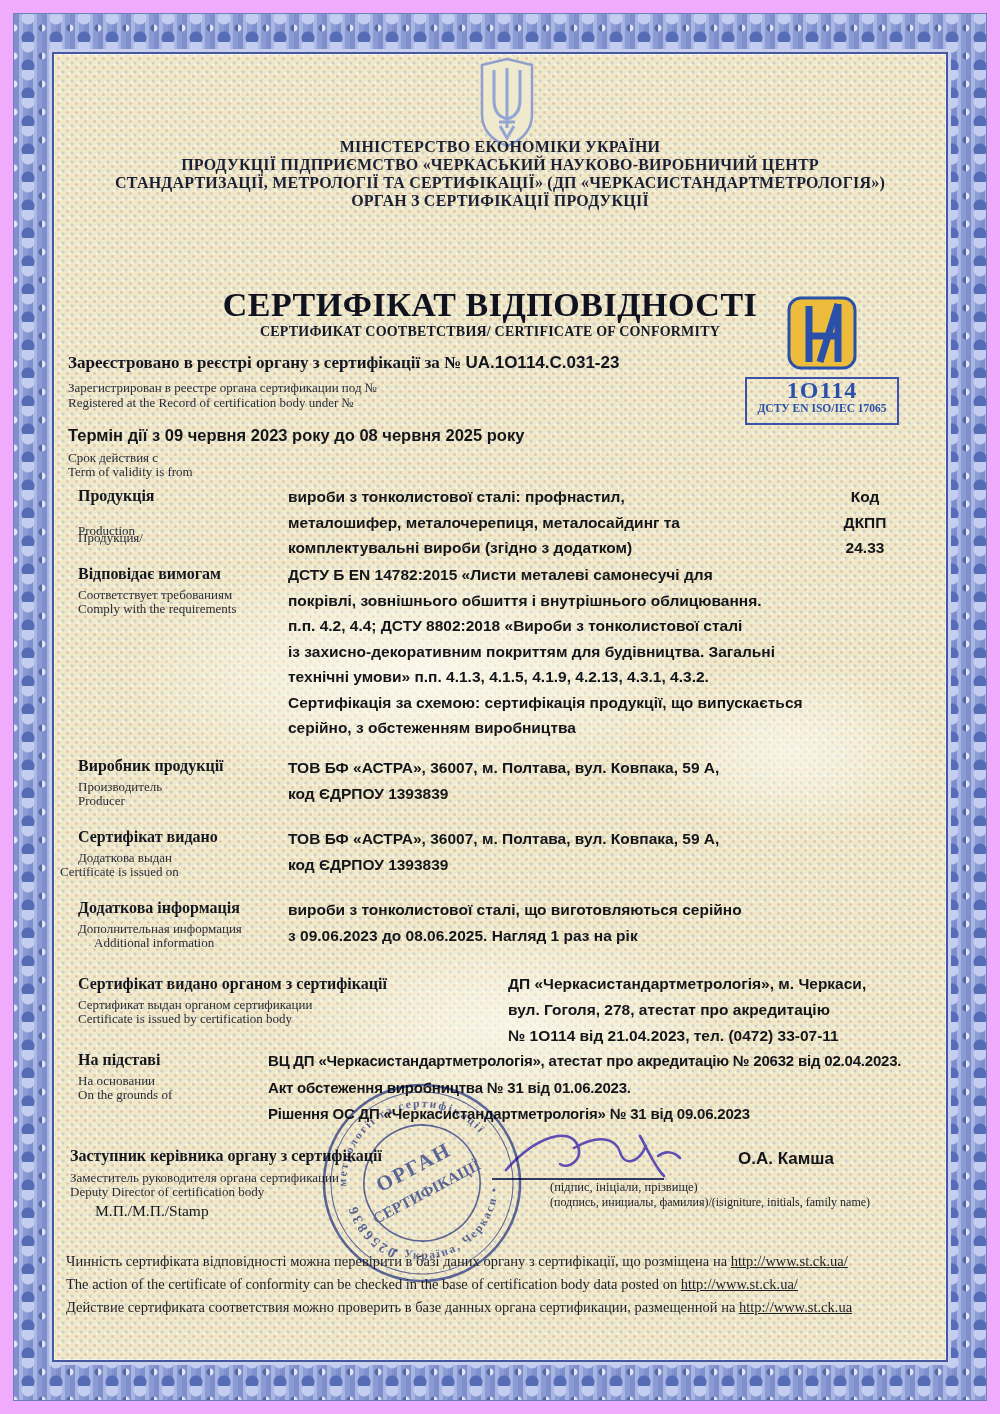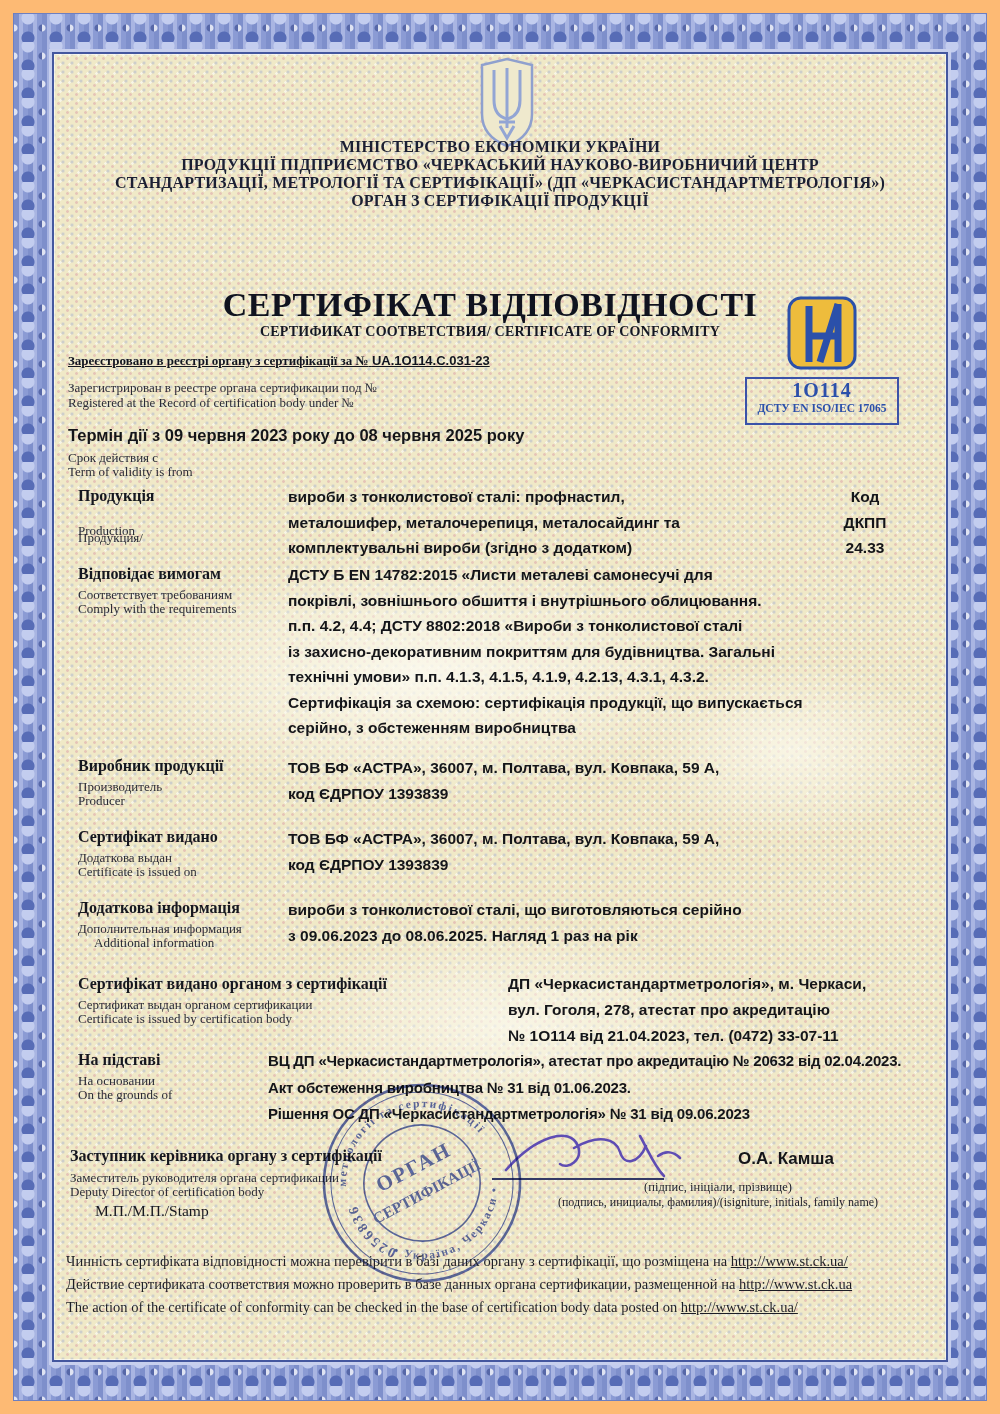--- a/index.html
+++ b/index.html
@@ -1,16 +1,16 @@
 <!DOCTYPE html>
 <html><head>
 <meta charset="utf-8">
 <style>
   html,body{margin:0;padding:0;background:#e8e8e6;}
-  .page{position:relative;width:1000px;height:1414px;background:#fdba74;overflow:hidden;
+  .page{position:relative;width:1000px;height:1414px;background:#f0abfc;overflow:hidden;
         font-family:"Liberation Serif",serif;color:#17181f;}
   
   .frame{position:absolute;inset:13px;background-color:#8c9cd4;border:1px solid #6d7fc0;
     background-image:
       radial-gradient(circle at 14px 4px, #c3cdef 6px, rgba(195,205,239,0) 7px),
       radial-gradient(circle at 14px 24px, #576cb6 6px, rgba(87,108,182,0) 7px),
       radial-gradient(circle at 0px 14px, rgba(255,255,255,.75) 3px, rgba(255,255,255,0) 4px),
       radial-gradient(circle at 28px 14px, rgba(42,60,130,.55) 3px, rgba(42,60,130,0) 4px),
       repeating-linear-gradient(90deg,#7e8fcb 0 5px,#a9b5e2 5px 9px,#8b9bd4 9px 14px),
       repeating-linear-gradient(0deg,#7e8fcb 0 5px,#a9b5e2 5px 9px,#8b9bd4 9px 14px);
@@ -26,34 +26,34 @@
     background-position:0 0,4.5px 4.5px,2px 6px;}
   .wm{position:absolute;border-radius:50%;pointer-events:none;}
   .wm1{left:120px;top:550px;width:600px;height:250px;background:radial-gradient(ellipse,rgba(252,250,240,.9),rgba(252,250,240,0) 70%);}
   .wm2{left:280px;top:920px;width:460px;height:210px;background:radial-gradient(ellipse,rgba(252,250,240,.75),rgba(252,250,240,0) 70%);}
   .wm3{left:640px;top:660px;width:300px;height:180px;background:radial-gradient(ellipse,rgba(252,250,240,.7),rgba(252,250,240,0) 70%);}
   .abs{position:absolute;}
   .center{text-align:center;}
   .hdr{left:70px;width:860px;top:138px;font-weight:bold;font-size:16px;line-height:18px;color:#1b1f33;letter-spacing:.2px;}
   .title{left:110px;width:760px;top:286px;font-weight:bold;font-size:34px;letter-spacing:.5px;color:#10131f;}
   .subtitle{left:110px;width:760px;top:324px;font-weight:bold;font-size:14px;letter-spacing:.2px;color:#141824;}
-  .reg-main{left:68px;top:353px;font-weight:bold;font-size:13px;color:#121520;text-decoration:underline;}
+  .reg-main{left:68px;top:353px;font-weight:bold;font-size:17px;color:#121520;}
   .reg-num{font-family:"Liberation Sans",sans-serif;}
   .sub{font-size:13px;line-height:15px;color:#2a2b36;font-weight:normal;}
   .validity{left:68px;top:426px;font-family:"Liberation Sans",sans-serif;font-weight:bold;font-size:16.5px;color:#141519;}
   .lbl{left:78px;font-weight:bold;font-size:16px;color:#15171f;}
   .val{font-family:"Liberation Sans",sans-serif;font-weight:bold;font-size:15.5px;line-height:25.5px;color:#141519;white-space:nowrap;}
   .acc-box{left:745px;top:377px;width:150px;height:44px;border:2px solid #3b52a8;color:#2b50aa;text-align:center;}
-  .acc-num{font-weight:bold;font-size:20px;line-height:22px;letter-spacing:1px;}
+  .acc-num{font-weight:bold;font-size:24px;line-height:22px;letter-spacing:1px;}
   .acc-std{font-weight:bold;font-size:11.5px;line-height:15px;}
   .footer-line{font-size:14.5px;line-height:23px;color:#1d1e26;white-space:nowrap;}
   .footer-url{text-decoration:underline;}
   .sig-line{left:492px;top:1146px;width:172px;height:32px;border-bottom:2px solid #343a66;}
   .name{left:738px;top:1149px;font-family:"Liberation Sans",sans-serif;font-weight:bold;font-size:17px;color:#141519;}
-  .cap{left:518px;width:400px;text-align:center;font-size:12.5px;color:#23242e;}
+  .cap{left:518px;width:400px;text-align:left;font-size:12.5px;color:#23242e;padding-left:32px;}
   .stamp-svg{left:308px;top:1072px;opacity:.82;mix-blend-mode:multiply;}
   .sig-svg{left:498px;top:1122px;}
 </style>
 </head>
 <body>
 
 <div class="page">
   <div class="frame"></div>
   <div class="paper"></div>
   <div class="wm wm1"></div>
@@ -136,21 +136,21 @@
   <div class="abs lbl" style="top:757px;">Виробник продукції</div>
   <div class="abs sub" style="left:78px;top:779px;">Производитель</div>
   <div class="abs sub" style="left:78px;top:793px;">Producer</div>
   <div class="abs val" style="left:288px;top:755px;line-height:26px;">
     <div>ТОВ БФ «АСТРА», 36007, м. Полтава, вул. Ковпака, 59 А,</div>
     <div>код ЄДРПОУ 1393839</div>
   </div>
 
   <div class="abs lbl" style="top:828px;">Сертифікат видано</div>
   <div class="abs sub" style="left:78px;top:850px;">Додаткова выдан</div>
-  <div class="abs sub" style="left:78px;top:864px;">Certificate is issued on</div>
+  <div class="abs sub" style="left:60px;top:864px;">Certificate is issued on</div>
   <div class="abs val" style="left:288px;top:826px;line-height:26px;">
     <div>ТОВ БФ «АСТРА», 36007, м. Полтава, вул. Ковпака, 59 А,</div>
     <div>код ЄДРПОУ 1393839</div>
   </div>
 
   <div class="abs lbl" style="top:899px;">Додаткова інформація</div>
   <div class="abs sub" style="left:78px;top:921px;">Дополнительная информация</div>
   <div class="abs sub" style="left:94px;top:935px;">Additional information</div>
   <div class="abs val" style="left:288px;top:897px;line-height:26px;">
     <div>вироби з тонколистової сталі, що виготовляються серійно</div>
@@ -209,19 +209,19 @@
         <text font-size="14" letter-spacing="2"><textPath href="#numArc" startOffset="4%">02568360</textPath></text>
       </g>
     </g>
   </svg>
 
   <div class="abs" style="left:66px;top:1250px;">
     <div class="footer-line">
       <span>Чинність сертифіката відповідності можна перевірити в базі даних органу з сертифікації, що розміщена на </span><span class="footer-url">http://www.st.ck.ua/</span>
     </div>
     <div class="footer-line">
+      <span>The action of the certificate of conformity can be checked in the base of certification body data posted on </span><span class="footer-url">http://www.st.ck.ua/</span>
+    </div>
+    <div class="footer-line">
       <span>Действие сертификата соответствия можно проверить в базе данных органа сертификации, размещенной на </span><span class="footer-url">http://www.st.ck.ua</span>
     </div>
-    <div class="footer-line">
-      <span>The action of the certificate of conformity can be checked in the base of certification body data posted on </span><span class="footer-url">http://www.st.ck.ua/</span>
-    </div>
   </div>
 </div>
 
 </body></html>

